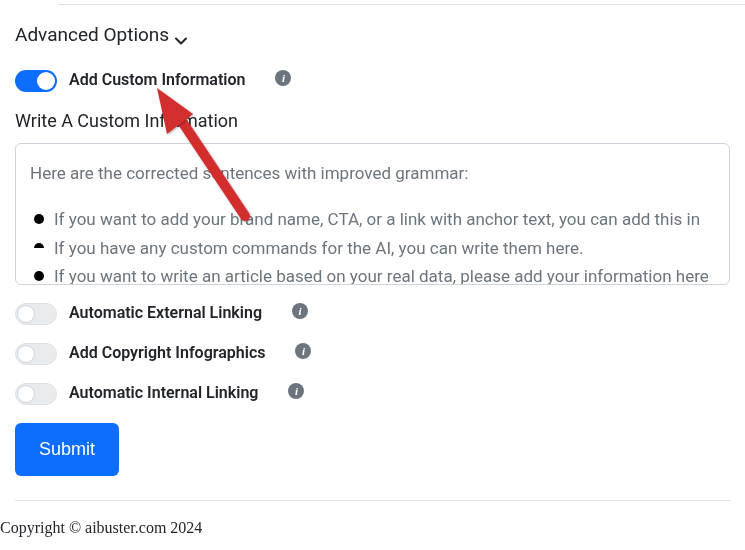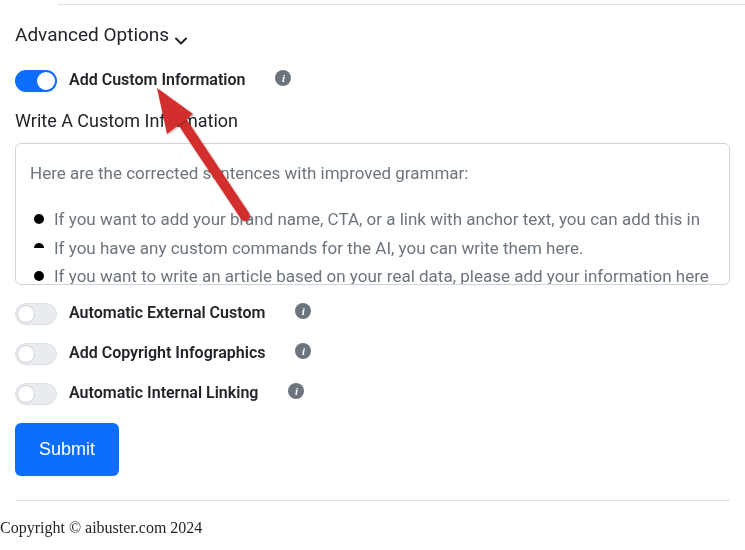--- a/index.html
+++ b/index.html
@@ -188,21 +188,21 @@
           <span class="bullet"></span>
           <span>If you want to write an article based on your real data, please add your information here</span>
         </li>
     </ul>
   </div>
 
   <div class="toggle-row">
     <div class="toggle off">
         <div class="knob"></div>
       </div>
-    <span class="toggle-label">Automatic External Custom</span>
+    <span class="toggle-label">Automatic External Linking</span>
     <span class="info-icon">i</span>
   </div>
 
   <div class="toggle-row">
     <div class="toggle off">
         <div class="knob"></div>
       </div>
     <span class="toggle-label">Add Copyright Infographics</span>
     <span class="info-icon">i</span>
   </div>

